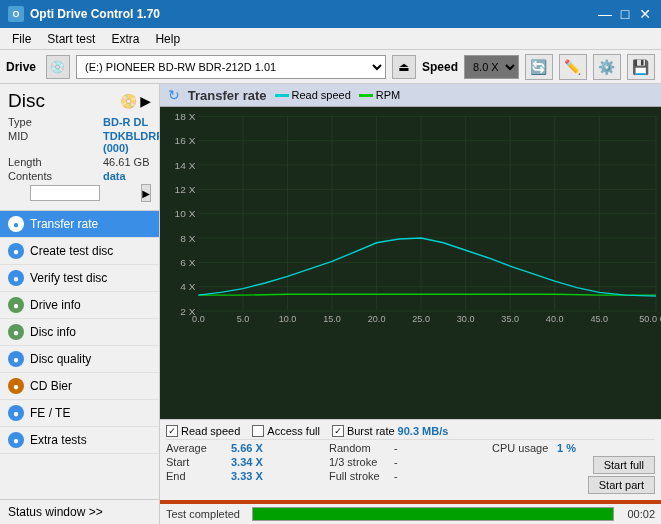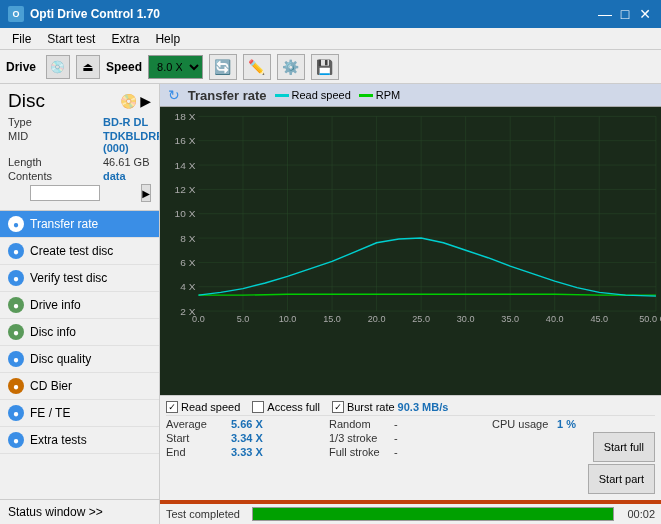--- a/index.html
+++ b/index.html
@@ -56,21 +56,21 @@
       border: 1px solid #aaa;
       cursor: pointer;
       display: flex; align-items: center; justify-content: center;
       font-size: 12px;
     }
     .speed-label { font-weight: 600; font-size: 12px; }
     .speed-select {
       height: 24px;
       font-size: 11px;
       border: 1px solid #999;
-      background: #15803d;
+      background: #737373;
       padding: 0 4px;
       width: 55px;
     }
     .icon-btn {
       width: 28px; height: 26px;
       background: #e8e8e8;
       border: 1px solid #aaa;
       cursor: pointer;
       display: flex; align-items: center; justify-content: center;
       font-size: 14px;
@@ -181,21 +181,21 @@
 
     .stats-rows { display: flex; gap: 0; padding: 2px 0; }
     .stats-col { flex: 1; }
     .stat-row { display: flex; align-items: center; margin-bottom: 2px; font-size: 11px; }
     .stat-label { width: 65px; color: #333; }
     .stat-val { color: #1a6fb5; font-weight: 600; min-width: 30px; }
     .stat-val-dash { color: #333; min-width: 20px; }
     .stat-label2 { width: 65px; color: #333; }
 
     .action-btn {
-      padding: 8px 10px;
+      padding: 2px 10px;
       background: #e0e0e0;
       border: 1px solid #aaa;
       cursor: pointer;
       font-size: 11px;
       white-space: nowrap;
     }
 
     
     .progress-bar-container {
       display: flex; align-items: center; gap: 6px;
@@ -238,20 +238,23 @@
 <div class="menu-bar">
   <span class="menu-item">File</span>
   <span class="menu-item">Start test</span>
   <span class="menu-item">Extra</span>
   <span class="menu-item">Help</span>
 </div>
 
 <div class="drive-bar">
   <span class="drive-label">Drive</span>
   <div class="drive-icon-btn">💿</div>
+  <select class="drive-select">
+    <option>(E:)  PIONEER BD-RW   BDR-212D 1.01</option>
+  </select>
   <div class="drive-icon-btn">⏏</div>
   <span class="speed-label">Speed</span>
   <select class="speed-select">
     <option>8.0 X</option>
   </select>
   <div class="icon-btn">🔄</div>
   <div class="icon-btn">✏️</div>
   <div class="icon-btn">⚙️</div>
   <div class="icon-btn">💾</div>
 </div>

